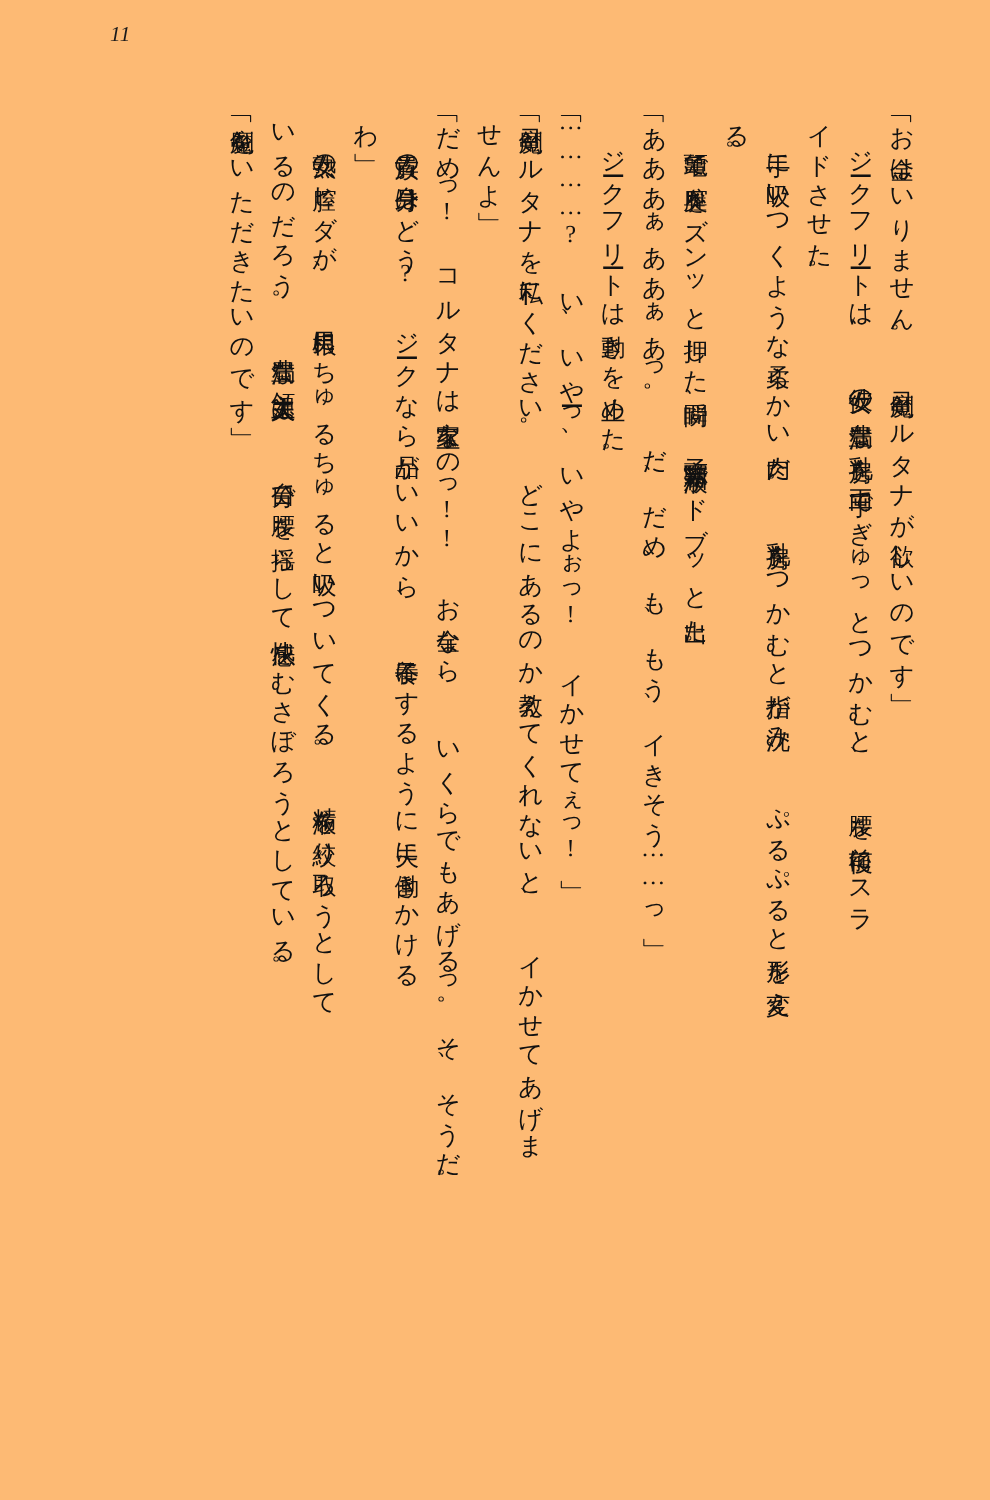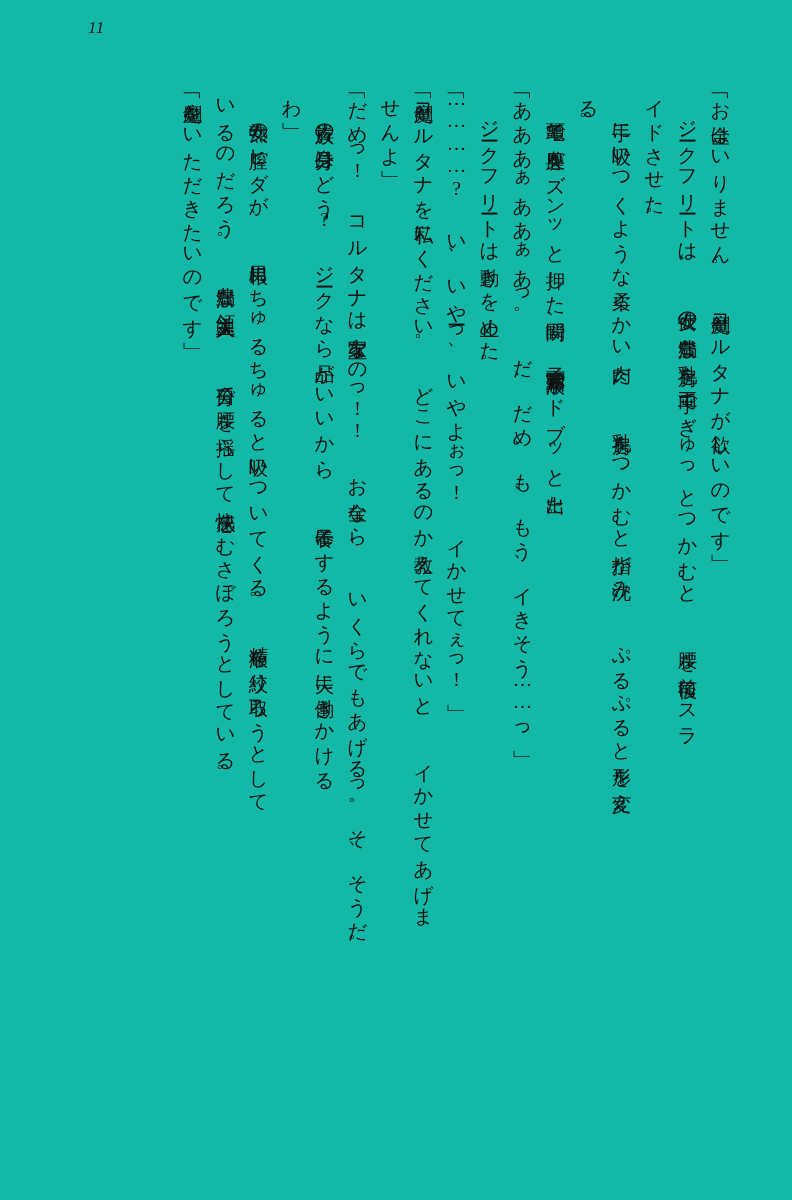--- a/index.html
+++ b/index.html
@@ -4,21 +4,21 @@
 <style>
   html, body {
     margin: 0;
     padding: 0;
     background: #ffffff;
   }
   .page {
     position: relative;
     width: 792px;
     height: 1200px;
-    background: #14b8a6;
+    background: #fdba74;
     overflow: hidden;
     font-family: "Liberation Serif", "DejaVu Serif", serif;
     color: #111111;
   }
   .page-number {
     position: absolute;
     top: 18px;
     left: 88px;
     font-size: 17px;
     font-style: italic;

